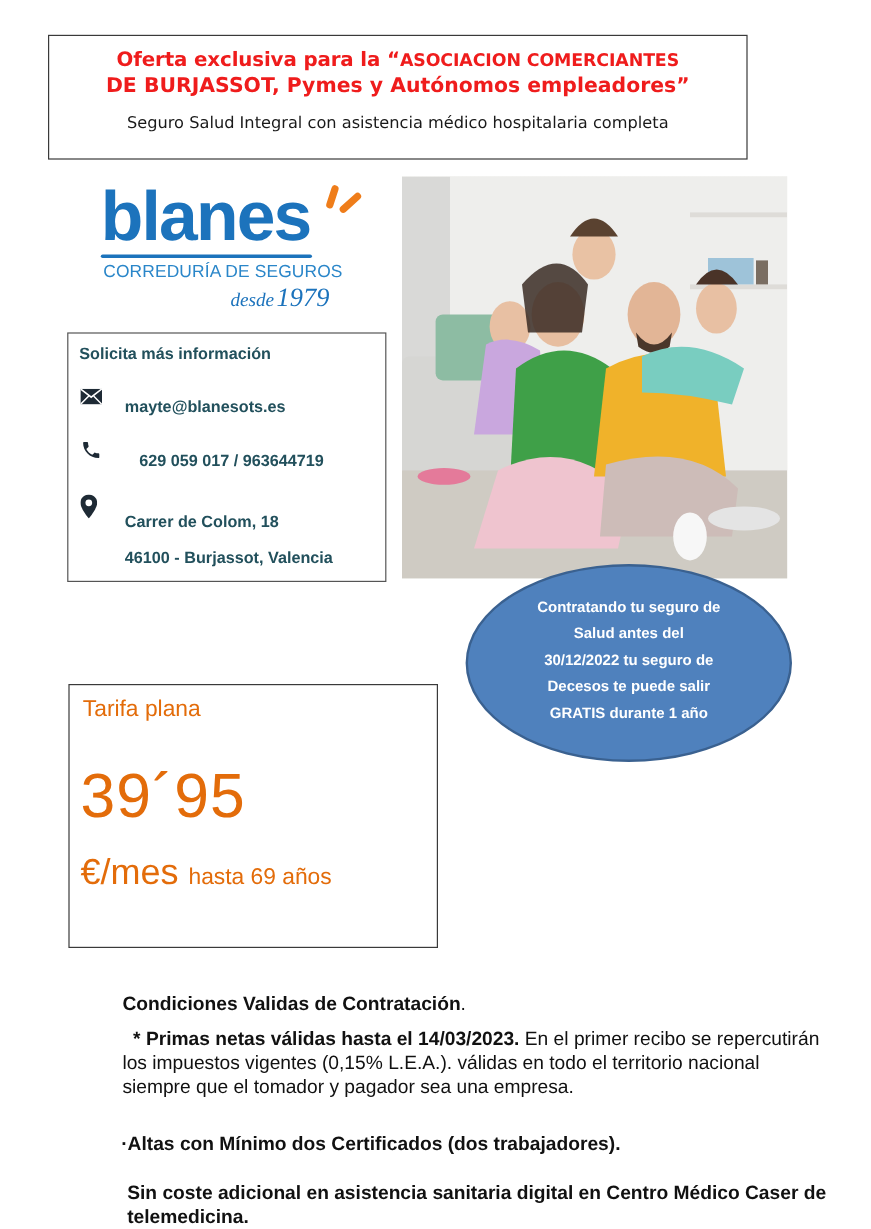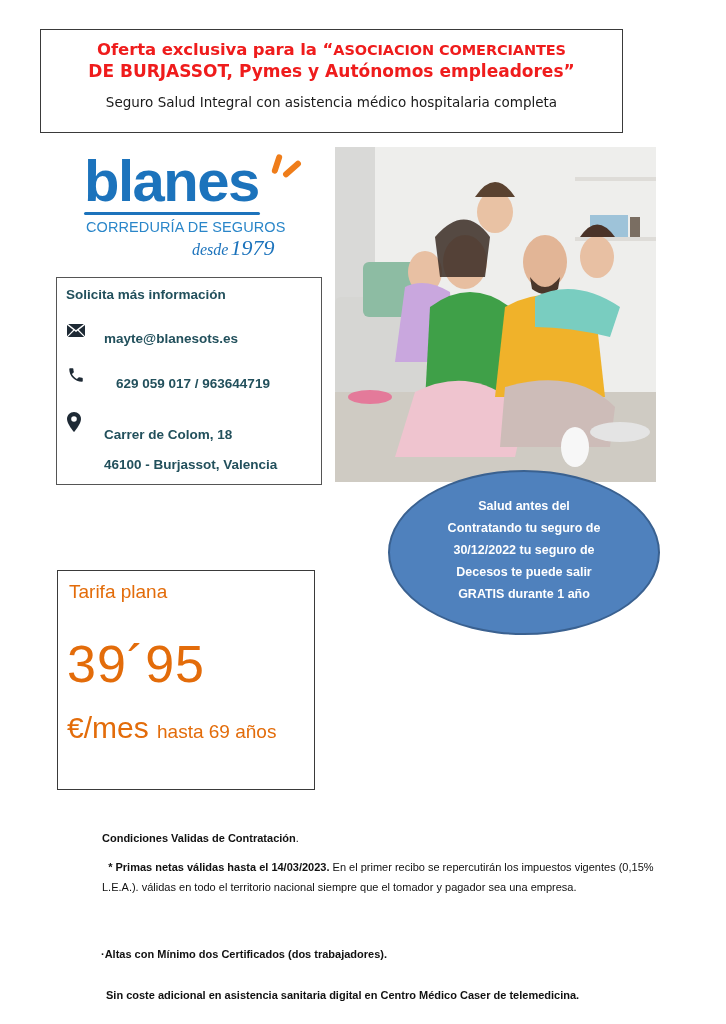--- a/index.html
+++ b/index.html
@@ -73,31 +73,31 @@
     background: #4f81bd; border: 2px solid #3a6190; box-sizing: border-box;
     display: flex; align-items: center; justify-content: center; text-align: center;
   }
   .promo-text {
     color: #ffffff; font-family: "Liberation Sans", sans-serif; font-size: 12.5px; line-height: 22px; font-weight: bold;
     width: 200px; margin-top: -6px;
   }
 
   
   .price-box {
-    left: 57px; top: 570px; width: 258px; height: 220px;
+    left: 57px; top: 570px; width: 308px; height: 220px;
     border: 1.5px solid #3a3a3a; box-sizing: border-box; color: #e36c0a;
     font-family: "Liberation Sans", sans-serif;
   }
   .price-label { left: 11px; top: 10px; font-size: 19px; }
   .price-value { left: 9px; top: 63px; font-size: 52px; letter-spacing: 1px; }
   .price-unit { left: 9px; top: 140px; font-size: 30px; white-space: nowrap; }
   .price-unit .small { font-size: 19px; }
 
   
-  .cond { font-family: "Liberation Sans", sans-serif; font-size: 11px; color: #111; line-height: 20px; }
+  .cond { font-family: "Liberation Sans", sans-serif; font-size: 16px; color: #111; line-height: 20px; }
   .cond-title { left: 102px; top: 828px; font-weight: bold; }
   .cond-p1 { left: 102px; top: 857px; width: 590px; }
   .cond-p1 b { font-weight: bold; }
   .cond-altas { left: 101px; top: 944px; font-weight: bold; }
   .cond-sin { left: 106px; top: 985px; font-weight: bold; }
 </style>
 </head>
 <body>
 
 <div class="abs header-box">
@@ -175,22 +175,22 @@
     <path d="M245 90 q17 -25 35 0 z" fill="#4a3328"></path>
     <path d="M200 150 q40 -20 85 10 l-10 30 q-40 -10 -75 -10 z" fill="#79cdc0"></path>
     <ellipse cx="240" cy="300" rx="14" ry="20" fill="#f7f7f7"></ellipse>
     <ellipse cx="285" cy="285" rx="30" ry="10" fill="#e4e4e4"></ellipse>
     <ellipse cx="35" cy="250" rx="22" ry="7" fill="#e47a9a"></ellipse>
   </svg>
 </div>
 
 <div class="abs promo-ellipse">
   <div class="promo-text">
+    <div>Contratando tu seguro de</div>
     <div>Salud antes del</div>
-    <div>Contratando tu seguro de</div>
     <div>30/12/2022 tu seguro de</div>
     <div>Decesos te puede salir</div>
     <div>GRATIS durante 1 año</div>
   </div>
 </div>
 
 <div class="abs price-box">
   <div class="abs price-label">Tarifa plana</div>
   <div class="abs price-value">39´95</div>
   <div class="abs price-unit"><span>€/mes</span> <span class="small">hasta 69 años</span></div>

